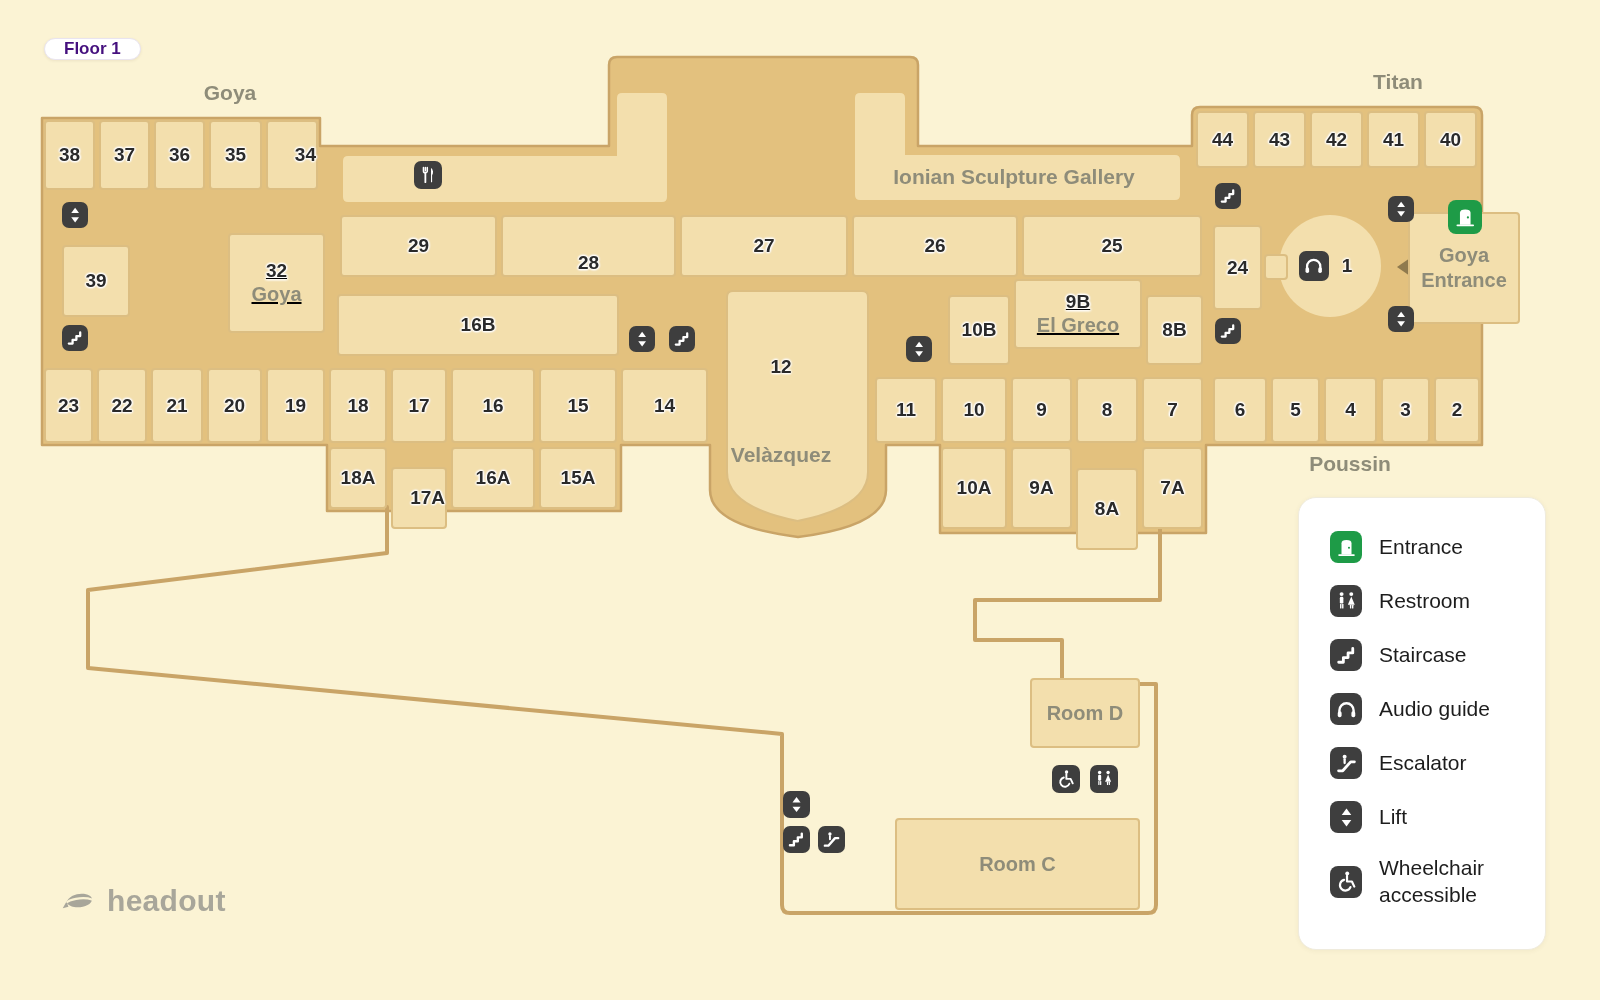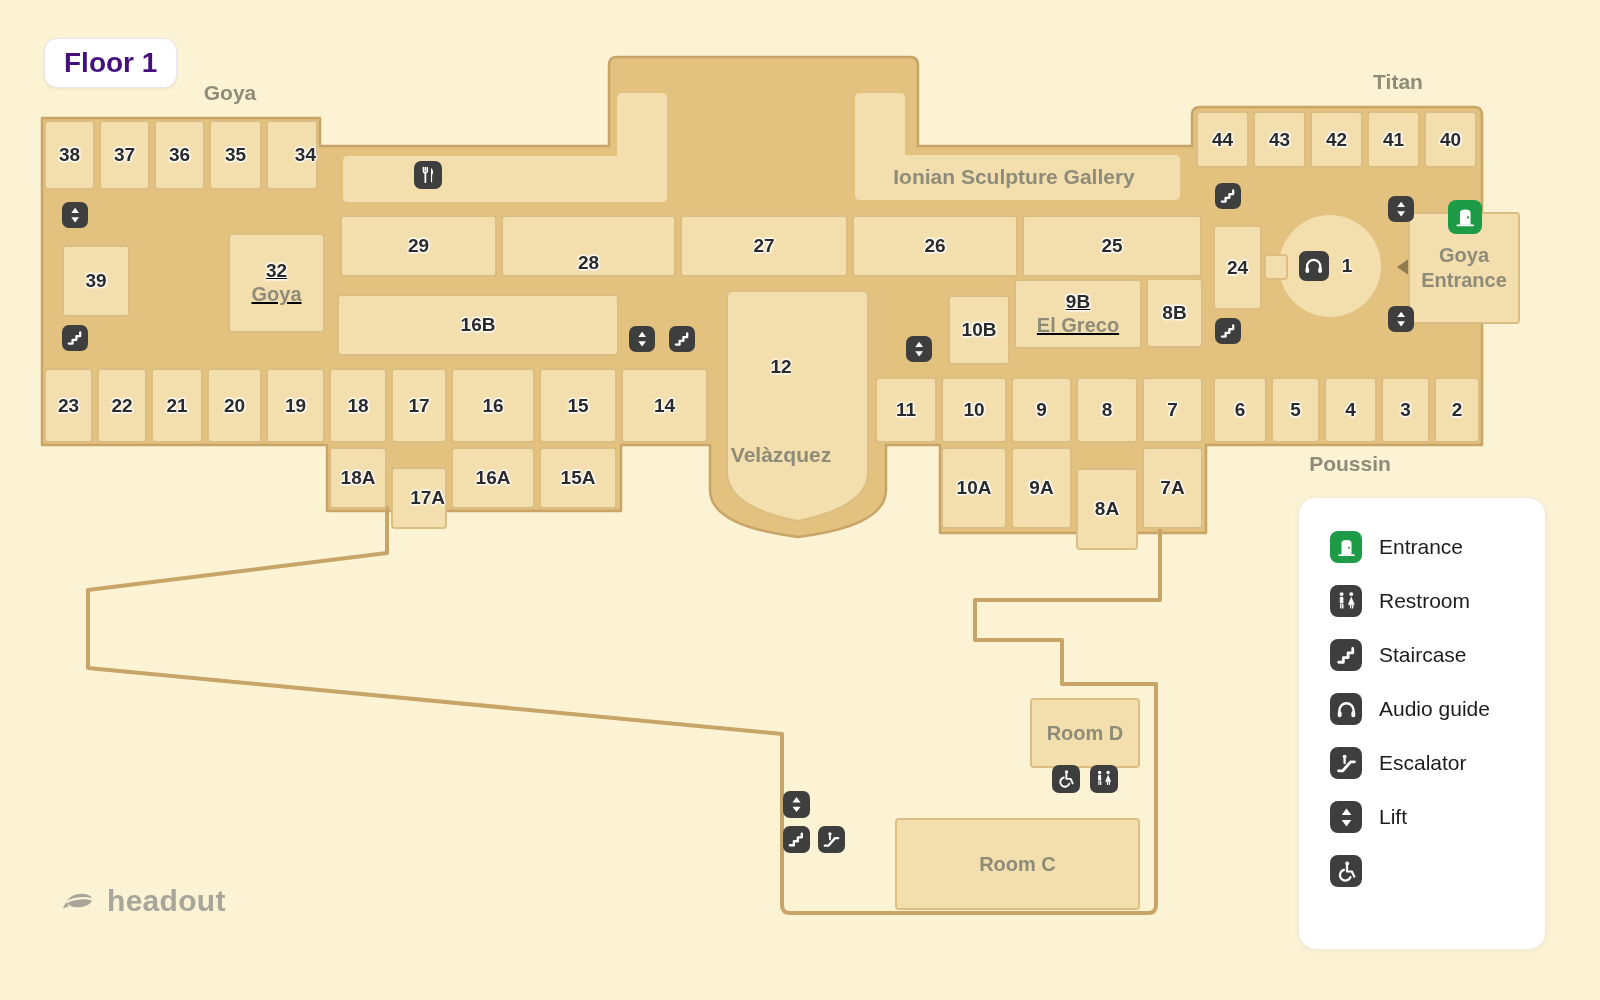--- a/index.html
+++ b/index.html
@@ -29,21 +29,21 @@
   .r-gray{font-weight:700;font-size:20px;color:var(--gray);white-space:nowrap;}
   .map-label{position:absolute;transform:translate(-50%,-50%);white-space:nowrap;}
   .map-label.area{font-weight:700;font-size:21px;color:var(--gray);}
   .map-label.number{font-weight:700;font-size:19px;color:var(--num);
         text-shadow:0 0 3px #fff,0 0 3px #fff,0 1px 2px #fff,0 -1px 2px #fff;}
   .chip{position:absolute;background:var(--chip);border-radius:7px;display:flex;
         align-items:center;justify-content:center;}
   .chip svg{width:78%;height:78%;}
   .chip.c-entrance{background:var(--green);border-radius:8px;}
   .badge{position:absolute;left:44px;top:38px;background:#fff;border:1px solid #E9E4EF;
-        border-radius:13px;padding:8px 19px;font-size:28px;font-weight:700;color:var(--purple);
+        border-radius:13px;padding:0 19px;font-size:17px;font-weight:700;color:var(--purple);
         box-shadow:0 1px 3px rgba(60,40,10,.08);}
   .legend{position:absolute;left:1298px;top:497px;width:248px;height:453px;background:#fff;
         border:1px solid #EFEBDD;border-radius:18px;box-shadow:0 1px 5px rgba(80,60,20,.06);
         padding:33px 18px 0 31px;display:flex;flex-direction:column;gap:22px;}
   .legend-row{display:flex;align-items:center;gap:17px;}
   .legend-chip{width:32px;height:32px;background:var(--chip);border-radius:8px;flex:0 0 32px;
         display:flex;align-items:center;justify-content:center;}
   .legend-chip svg{width:25px;height:25px;}
   .legend-chip.green{background:var(--green);}
   .legend-label{font-size:21px;color:var(--legend-text);line-height:1.28;max-width:155px;}
@@ -169,21 +169,21 @@
       <div class="room" style="left: 337px; top: 294px; width: 282px; height: 62px;">
         <span class="r-num">16B</span>
       </div>
       <div class="room" style="left: 948px; top: 295px; width: 62px; height: 70px;">
         <span class="r-num">10B</span>
       </div>
       <div class="room" style="left: 1014px; top: 279px; width: 128px; height: 70px; text-decoration: underline;">
         <span class="r-num">9B</span>
         <span class="r-gray">El Greco</span>
       </div>
-      <div class="room" style="left: 1146px; top: 278px; width: 57px; height: 70px;">
+      <div class="room" style="left: 1146px; top: 295px; width: 57px; height: 70px;">
         <span class="r-num">8B</span>
       </div>
       <div class="room" style="left: 44px; top: 368px; width: 49px; height: 75px;">
         <span class="r-num">23</span>
       </div>
       <div class="room" style="left: 97px; top: 368px; width: 50px; height: 75px;">
         <span class="r-num">22</span>
       </div>
       <div class="room" style="left: 151px; top: 368px; width: 52px; height: 75px;">
         <span class="r-num">21</span>
@@ -279,21 +279,21 @@
         <span class="r-num">40</span>
       </div>
       <div class="room" style="left: 1213px; top: 225px; width: 49px; height: 85px;">
         <span class="r-num">24</span>
       </div>
       <div class="room" style="left: 1264px; top: 254px; width: 24px; height: 26px;"></div>
       <div class="room" style="left: 1408px; top: 212px; width: 112px; height: 112px;">
         <span class="r-gray">Goya</span>
         <span class="r-gray">Entrance</span>
       </div>
-      <div class="room" style="left: 1030px; top: 678px; width: 110px; height: 70px; margin-top: 20px;">
+      <div class="room" style="left: 1030px; top: 678px; width: 110px; height: 70px;">
         <span class="r-gray">Room D</span>
       </div>
       <div class="room" style="left: 895px; top: 818px; width: 245px; height: 92px;">
         <span class="r-gray">Room C</span>
       </div>
     </div>
   <div id="label-layer">
       <span class="map-label area" style="left: 230px; top: 93px;">Goya</span>
       <span class="map-label area" style="left: 1398px; top: 82px;">Titan</span>
       <span class="map-label area" style="left: 1350px; top: 464px;">Poussin</span>
@@ -438,20 +438,21 @@
           </svg>
         </span>
         <span class="legend-label">Lift</span>
       </div>
       <div class="legend-row">
         <span class="legend-chip">
           <svg viewBox="0 0 24 24">
             <use href="#sym-wheelchair"></use>
           </svg>
         </span>
+        <span class="legend-label">Wheelchair accessible</span>
       </div>
     </div>
 
   <div class="brand">
     <svg width="38" height="32" viewBox="0 0 36 30">
         <use href="#sym-blimp"></use>
       </svg>
     <span class="brand-text">headout</span>
   </div>
 

